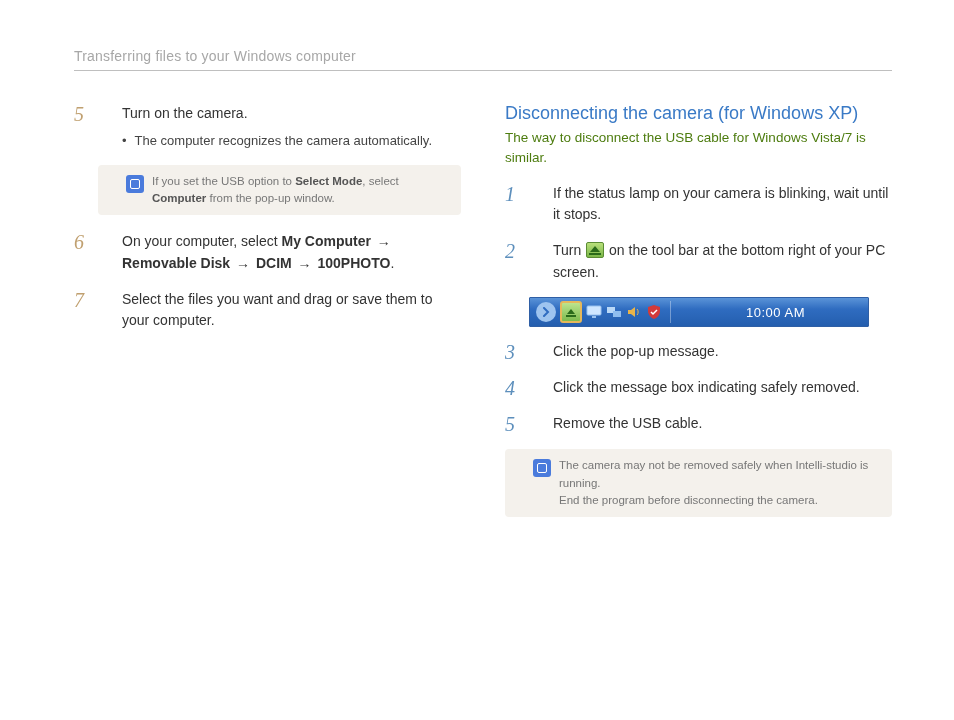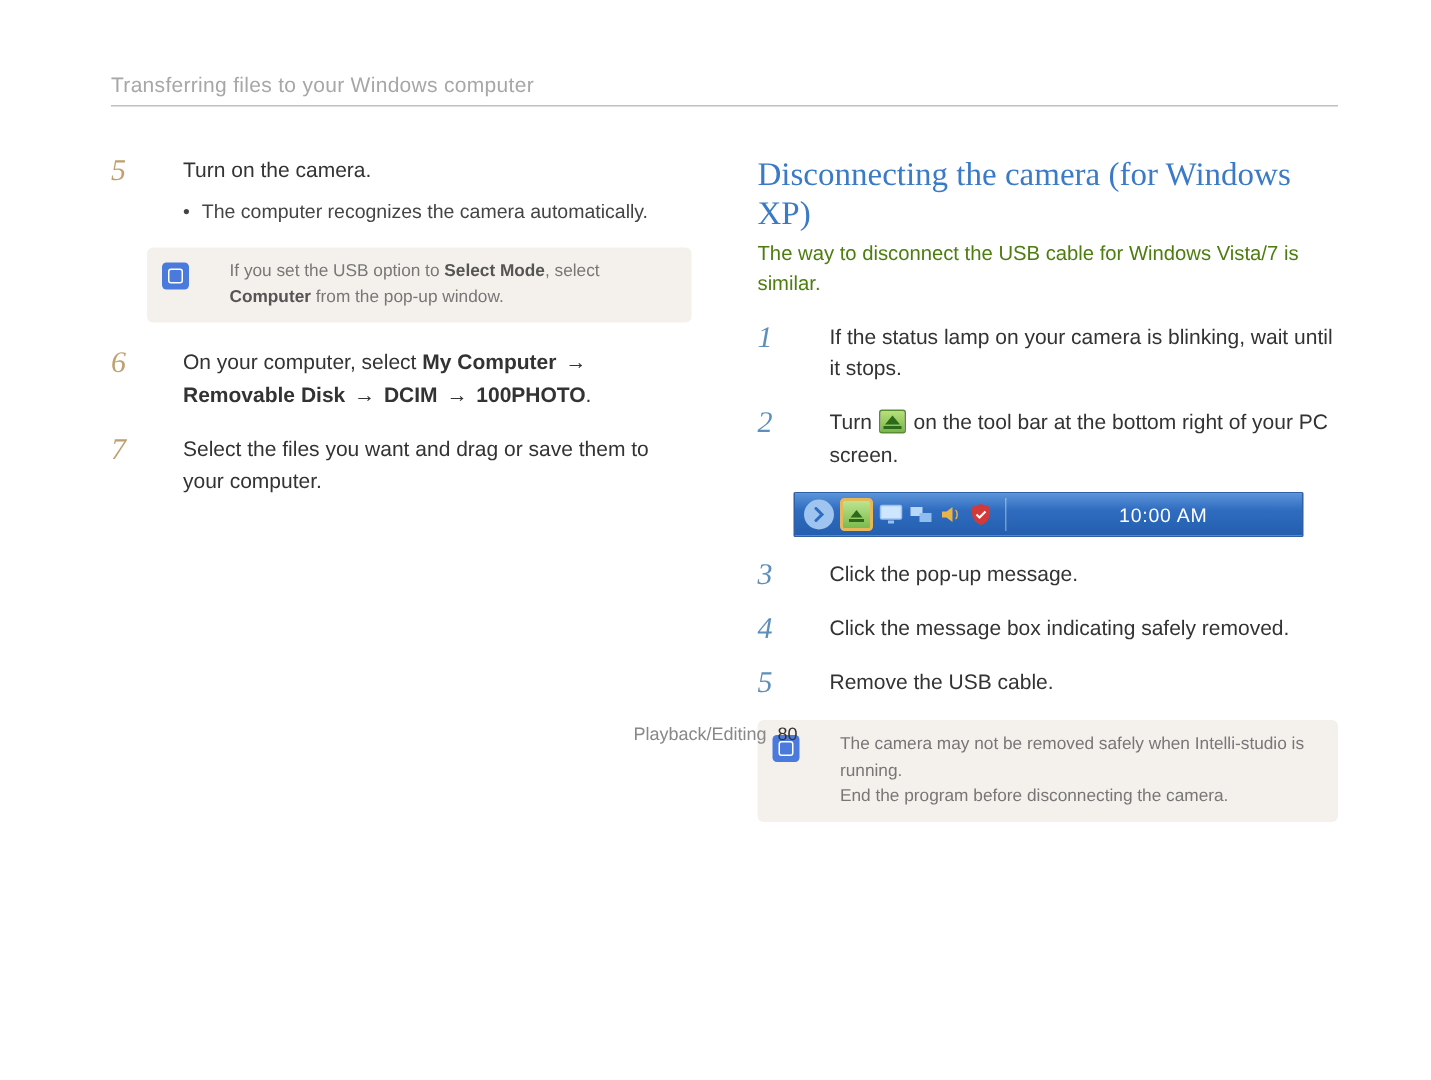--- a/index.html
+++ b/index.html
@@ -68,23 +68,23 @@
     gap: 8px;
     font-size: 13px;
     color: #444;
   }
   .bullet-dot {
     flex: 0 0 auto;
   }
   .note {
     background: #f4f1ec;
     border-radius: 4px;
-    padding: 8px 10px 8px 10px;
-    display: flex;
-    gap: 27px;
+    padding: 8px 10px 8px 28px;
+    display: flex;
+    gap: 8px;
     align-items: flex-start;
     margin: 10px 0 16px 0;
   }
   .note-icon {
     width: 18px;
     height: 18px;
     background: #4a7bdc;
     border-radius: 3px;
     position: relative;
     flex: 0 0 18px;
@@ -116,25 +116,24 @@
     display:none;
   }
   .note-text {
     font-size: 11.5px;
     color: #777;
     line-height: 1.5;
   }
   .note-text b { color: #555; font-weight: 700; }
   b { font-weight: 700; }
   .section-heading {
-    font-size: 22px;
+    font-size: 18px;
     color: #3a7ac6;
     font-weight: 400;
     margin: 0 0 4px 0;
-    font-family: Liberation Serif, serif;
   }
   .section-sub {
     font-size: 13.5px;
     color: #4d7c0f;
     line-height: 1.5;
     margin-bottom: 14px;
   }
   .inline-icon {
     display: inline-block;
     width: 18px;
@@ -337,17 +336,13 @@
         <div class="note-icon"></div>
         <div class="note-text">
           <div>The camera may not be removed safely when Intelli-studio is running.</div>
           <div>End the program before disconnecting the camera.</div>
         </div>
       </div>
 
     </div>
   </div>
 
-  <div class="footer">
-    <span>Playback/Editing</span>
-    <span class="pn">80</span>
-  </div>
 </div>
 
 </body></html>

